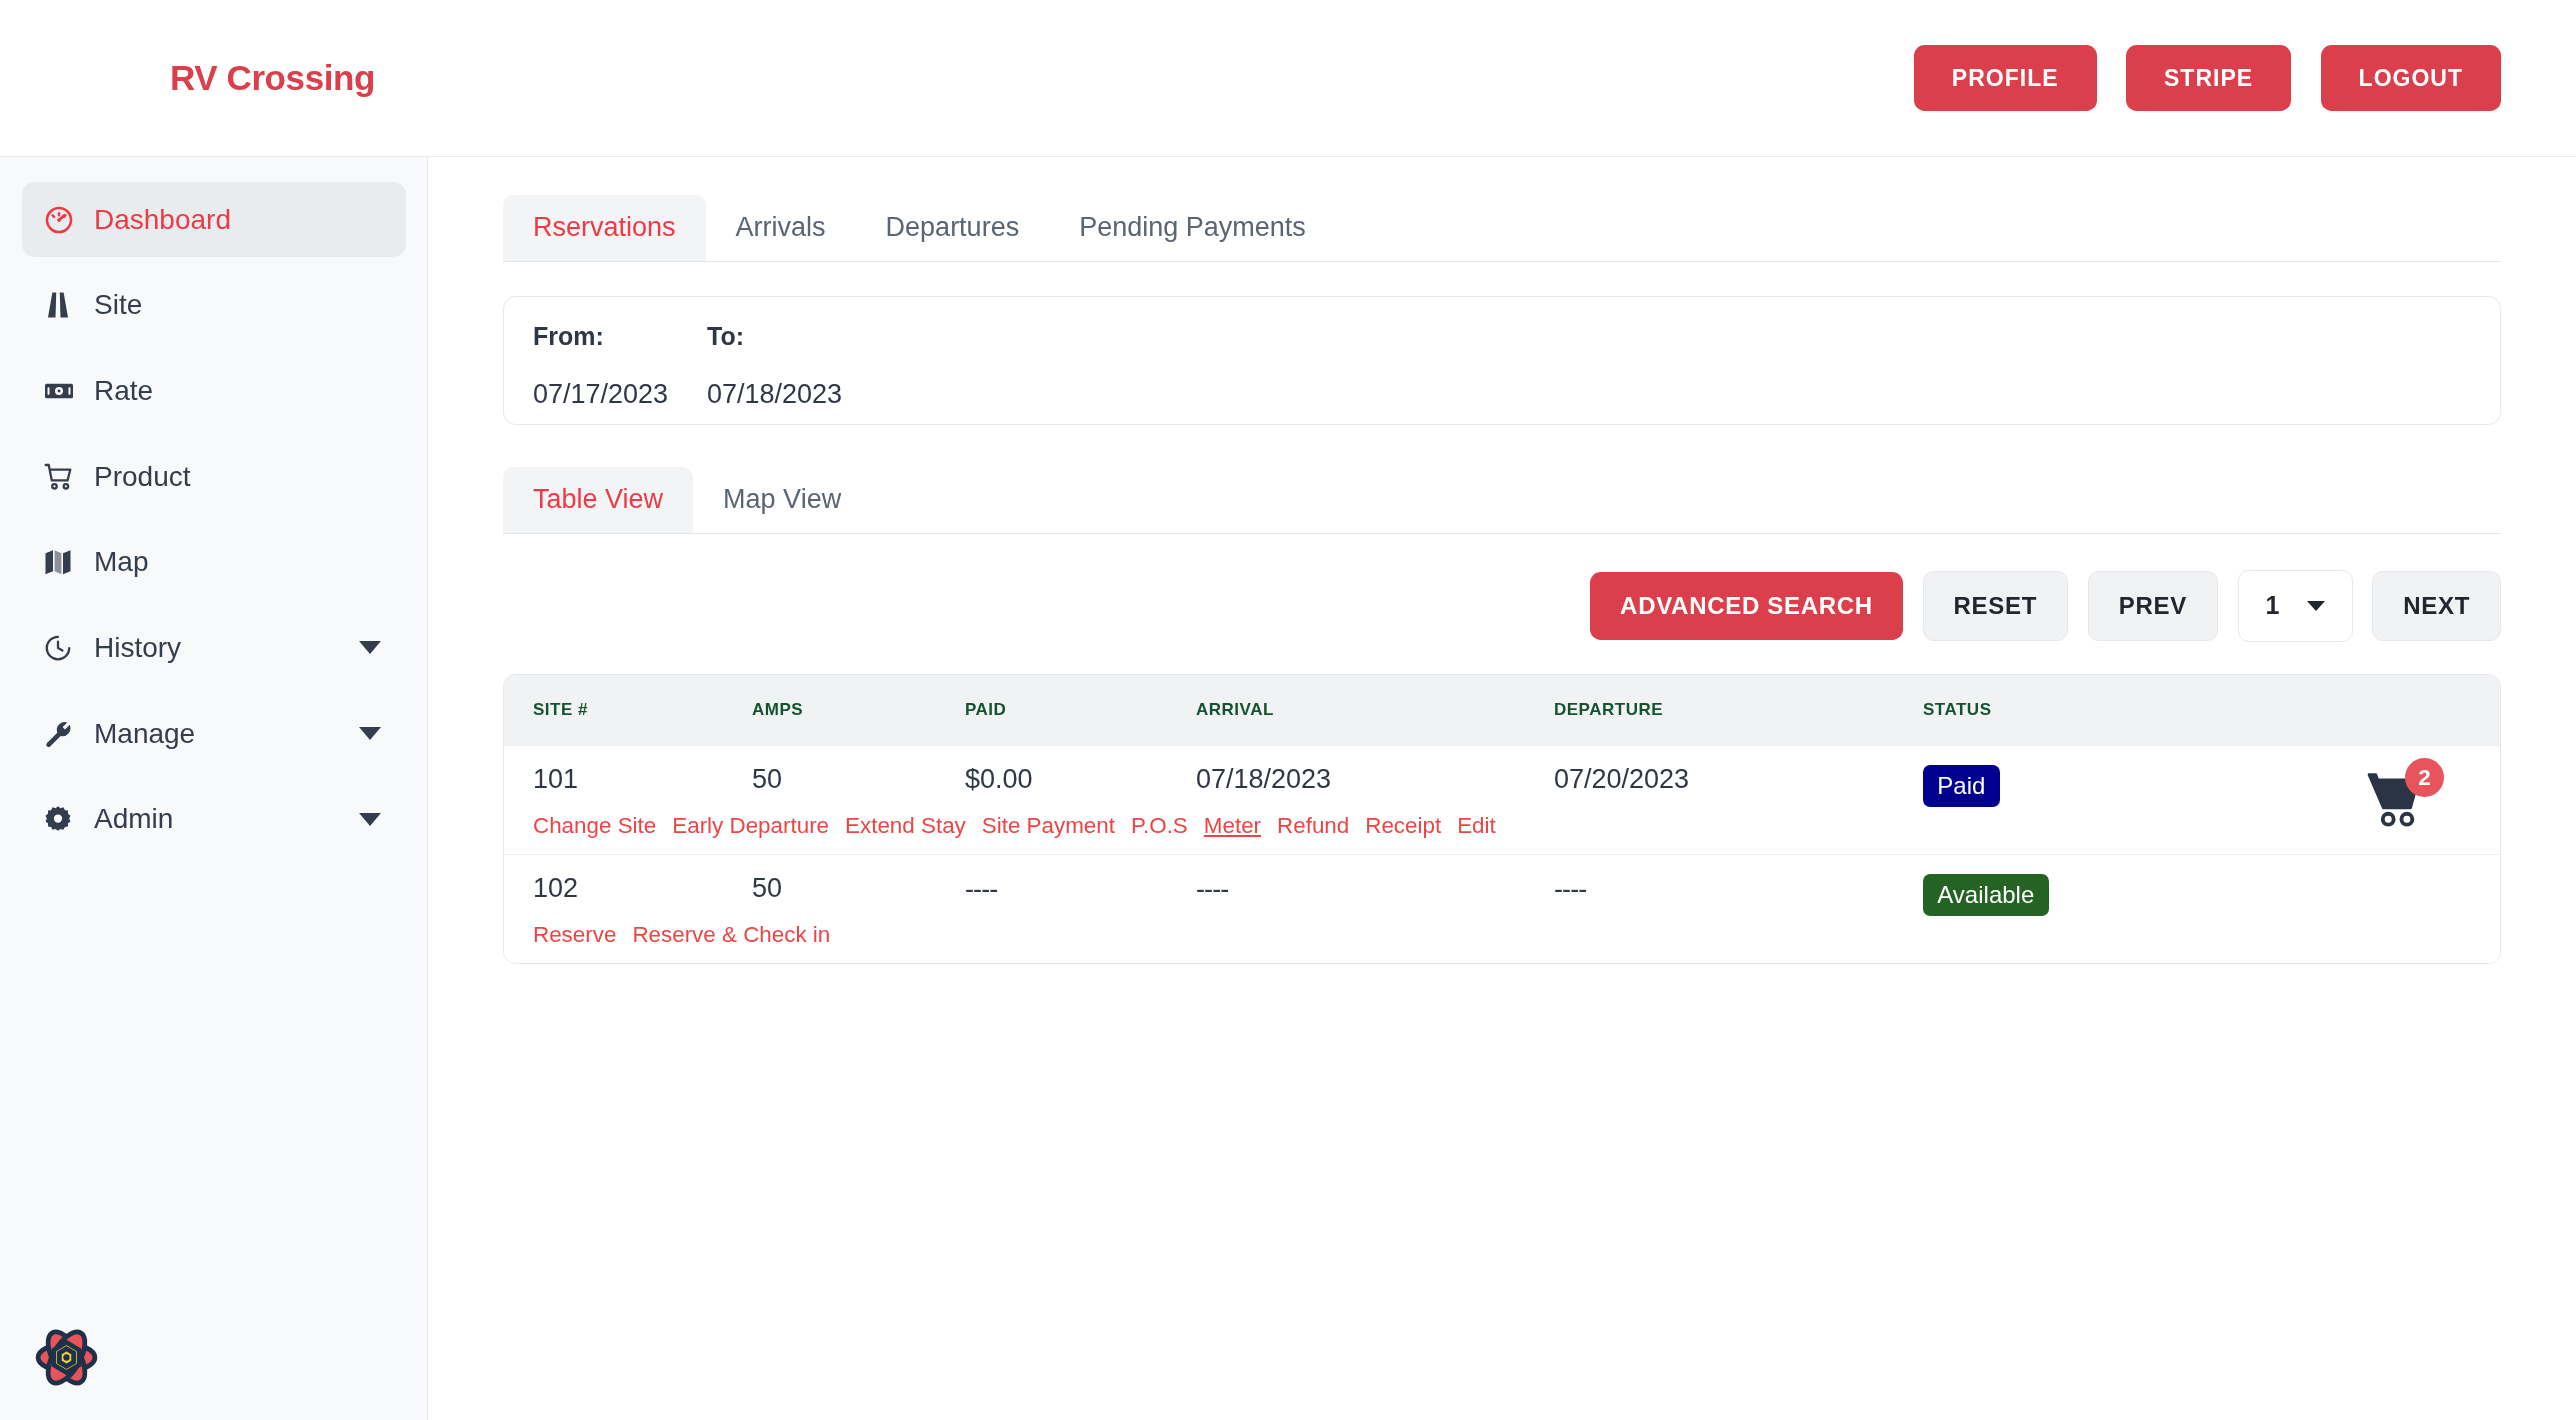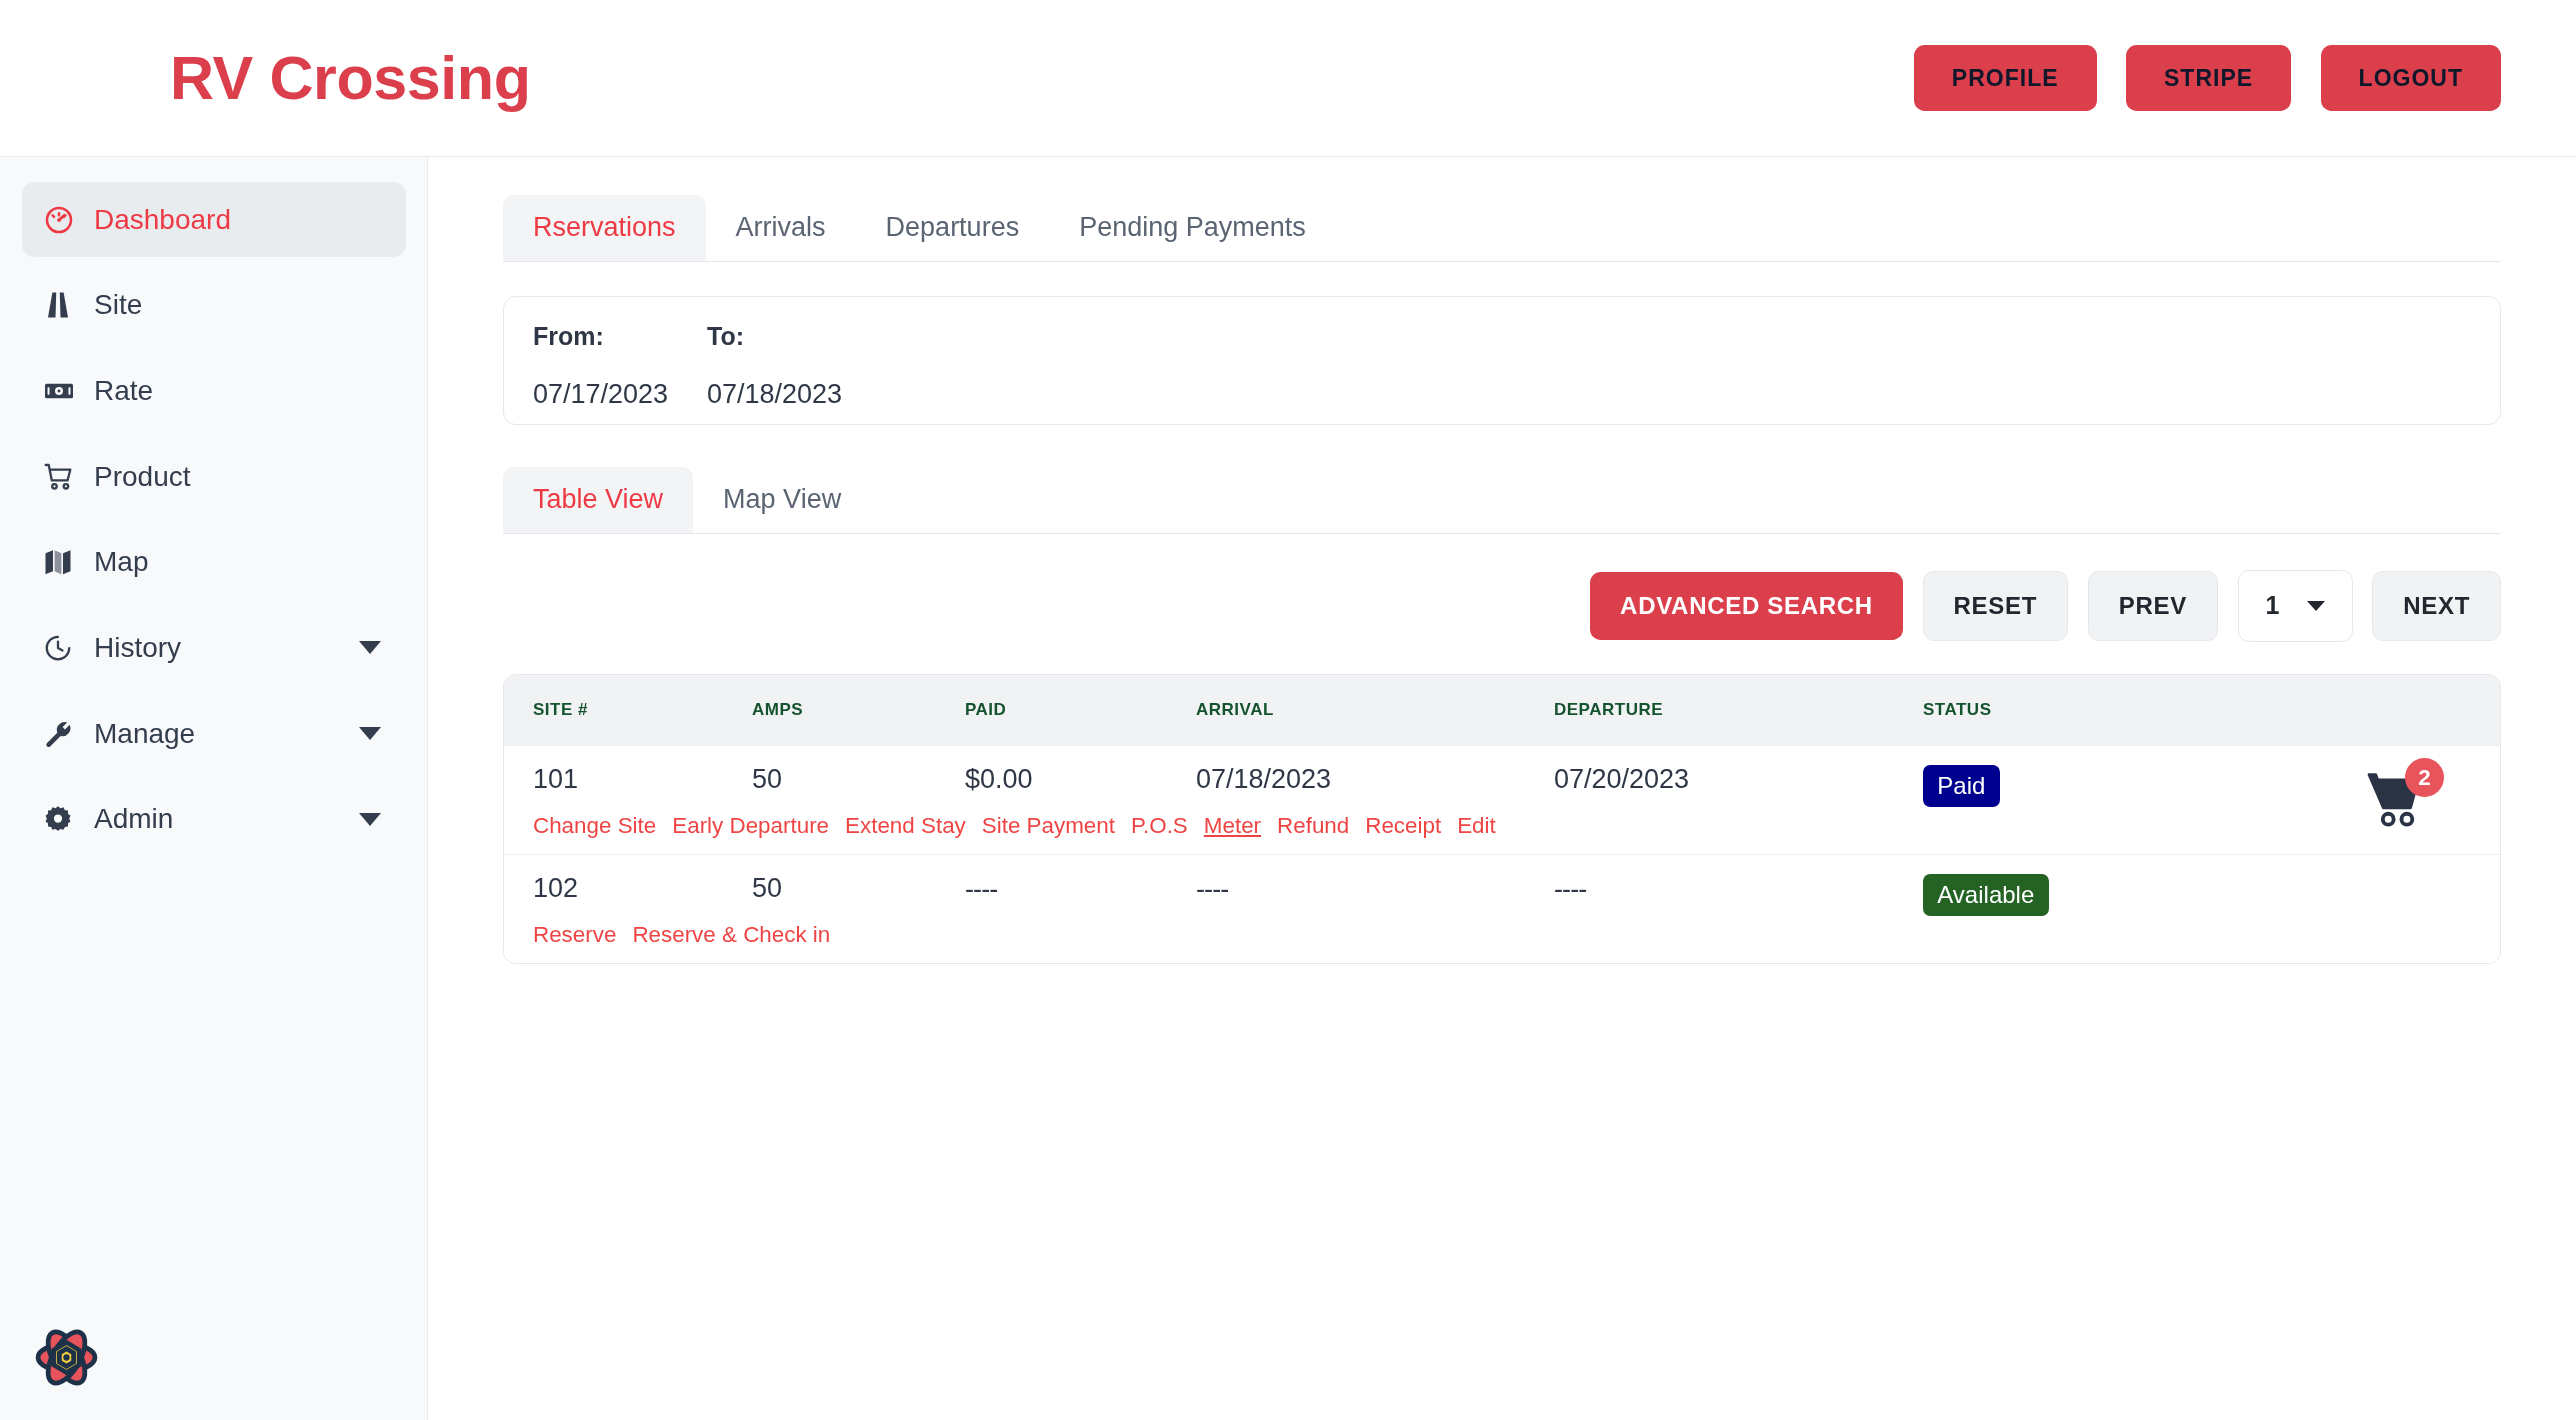--- a/index.html
+++ b/index.html
@@ -21,30 +21,30 @@
     background: #ffffff;
     border-bottom: 0.9px solid #e9ecef;
     display: flex;
     align-items: center;
     justify-content: space-between;
     padding: 0 75px 0 170px;
     position: relative;
     z-index: 5;
   }
   .brand {
-    font-size: 61px;
+    font-size: 35px;
     font-weight: bold;
     color: #dc3f4c;
     letter-spacing: -0.4px;
     white-space: nowrap;
   }
   .nav-buttons { display: flex; gap: 29.5px; align-items: center; }
   .nav-btn {
     background: #dc3f4c;
-    color: #0f172a;
+    color: #ffffff;
     border: none;
     border-radius: 10.7px;
     font-family: "Liberation Sans", sans-serif;
     font-size: 23px;
     font-weight: bold;
     letter-spacing: 1px;
     padding: 21.5px 38px;
     cursor: pointer;
     line-height: 1;
   }

